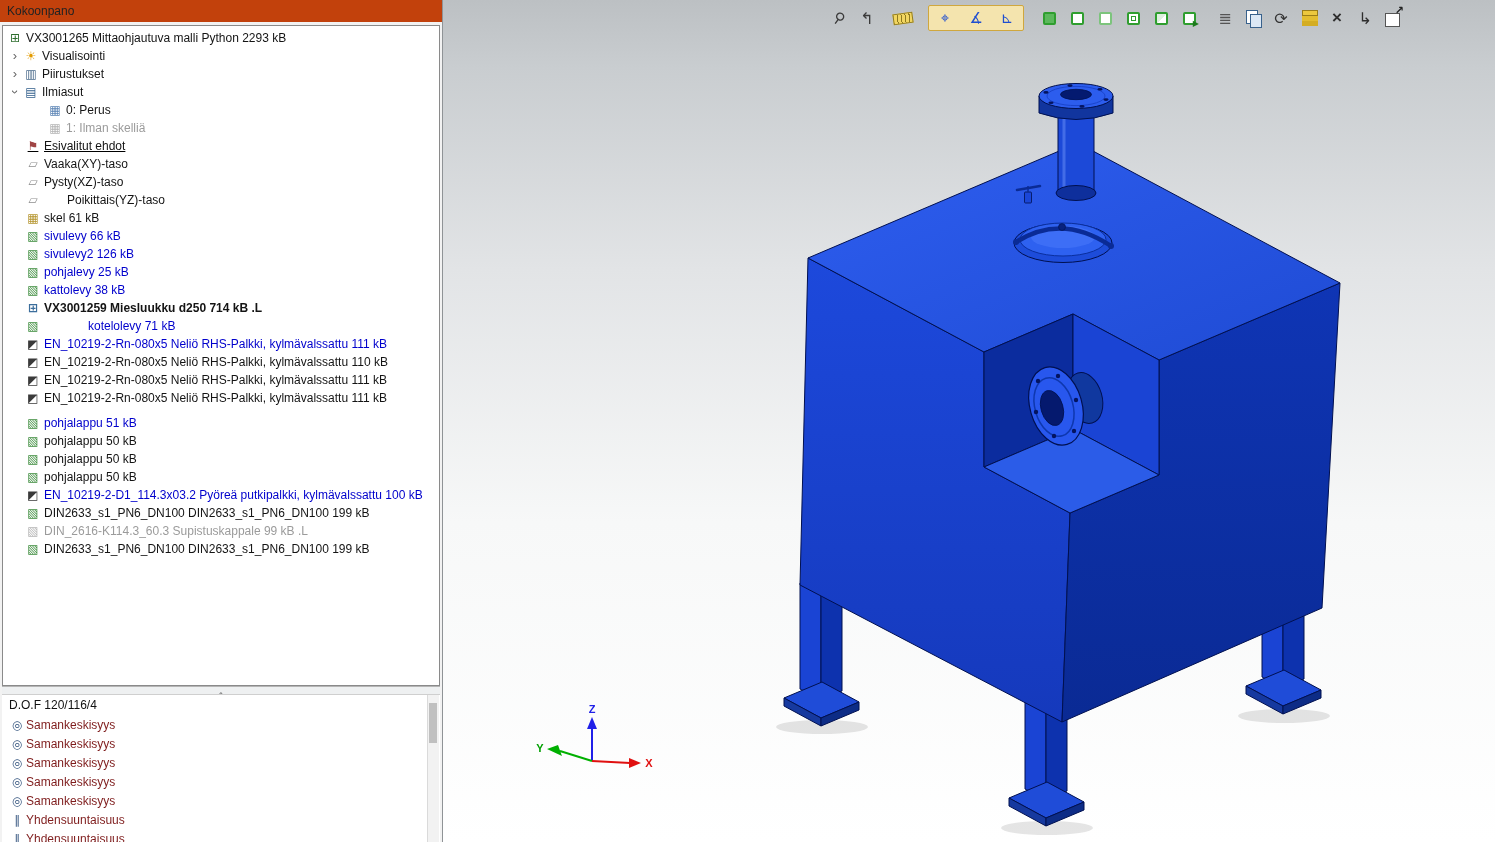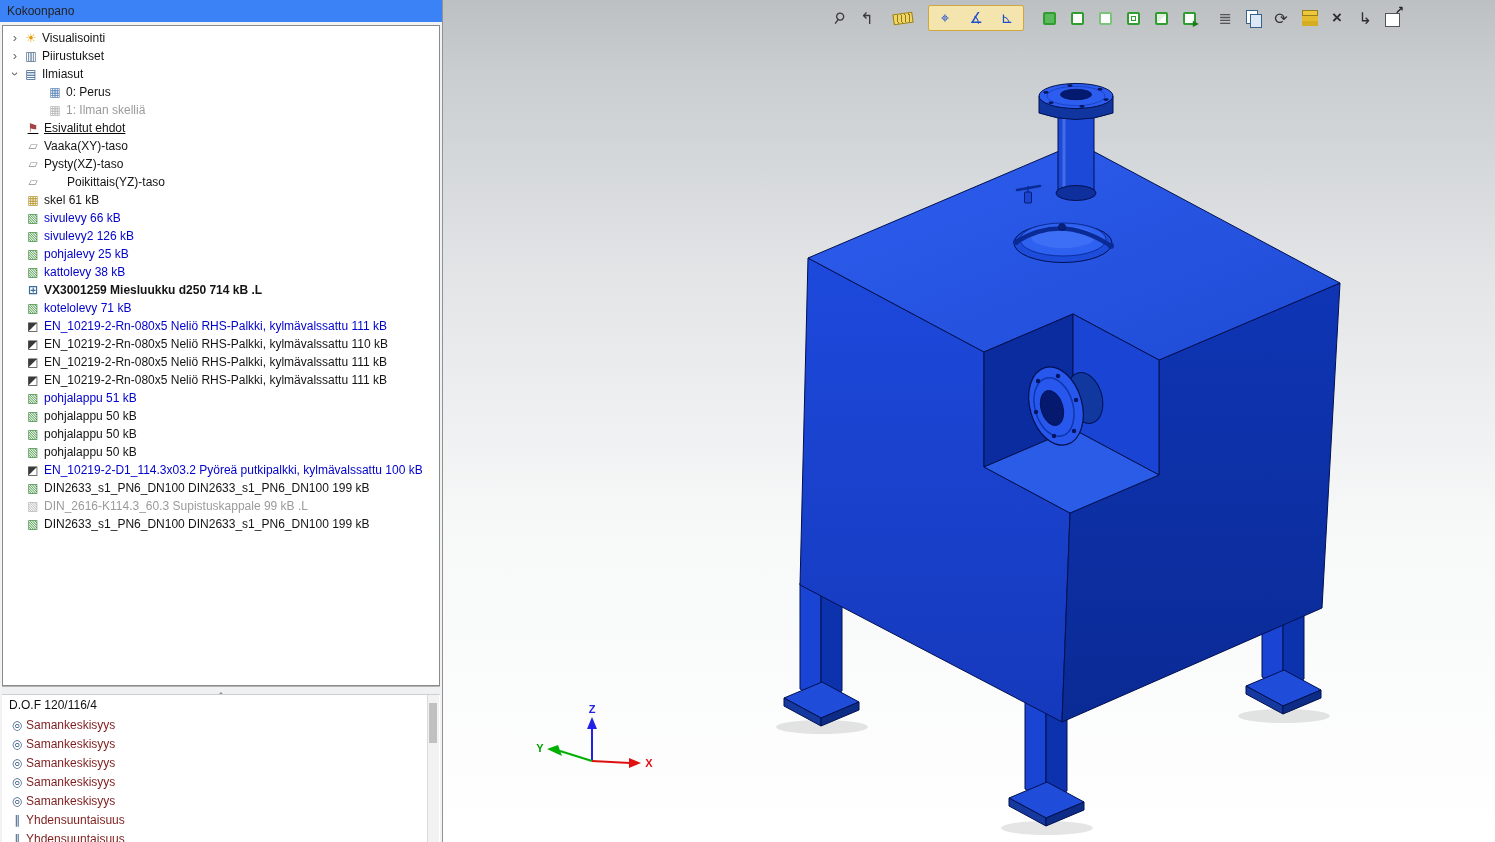--- a/index.html
+++ b/index.html
@@ -2,21 +2,21 @@
 <html><head>
 <meta charset="utf-8">
 <style>
   html,body{margin:0;padding:0;}
   body{width:1495px;height:842px;overflow:hidden;position:relative;
        font-family:"Liberation Sans","DejaVu Sans",sans-serif;background:#fff;}
 
   
   #leftpanel{position:absolute;left:0;top:0;width:443px;height:842px;background:#f2f2f2;
              border-right:1px solid #8f9396;box-sizing:border-box;}
-  .ptitle{height:22px;line-height:22px;padding-left:7px;font-size:12px;color:#222;background:#3b82f6;}
+  .ptitle{height:22px;line-height:22px;padding-left:7px;font-size:12px;color:#222;background:#c2410c;}
   .treebox{position:absolute;left:2px;top:25px;width:438px;height:661px;background:#fff;
            border:1px solid #8a8a8a;box-sizing:border-box;overflow:hidden;padding-top:3px;}
   .trow{height:18px;line-height:18px;display:flex;align-items:center;font-size:12px;white-space:nowrap;}
   .trow .tlabel{padding-left:3px;}
   .trow.black .tlabel{color:#141414;}
   .trow.blue  .tlabel{color:#0000cc;}
   .trow.gray  .tlabel{color:#9b9b9b;}
   .exp{width:16px;flex:0 0 16px;text-align:center;color:#666;font-size:13px;display:inline-block;}
   .exp.expanded{transform:rotate(90deg);}
   .ti{width:16px;flex:0 0 16px;text-align:center;font-size:12px;}
@@ -80,20 +80,24 @@
   .tbi.export::before{content:"";position:absolute;left:3px;top:6px;width:13px;height:12px;border:1px solid #555;background:#fff;}
   .tbi.export::after{content:"↗";position:absolute;right:0;top:-3px;font-size:11px;font-weight:bold;color:#222;}
 </style>
 </head>
 <body>
 
 <div id="leftpanel" data-name="assembly-panel">
   <div class="ptitle" data-name="panel-title">Kokoonpano</div>
   <div class="treebox" data-name="assembly-tree">
       <div class="trow black" data-name="tree-item" style="padding-left: 4px;">
+        <span class="ti" data-name="assembly-icon"></span>
+        <span class="tlabel" data-name="tree-item-label">VX3001265 Mittaohjautuva malli Python 2293 kB</span>
+      </div>
+      <div class="trow black" data-name="tree-item" style="padding-left: 4px;">
         <span class="exp" data-name="expander-collapsed-icon">›</span>
         <span class="ti" data-name="sun-icon"></span>
         <span class="tlabel" data-name="tree-item-label">Visualisointi</span>
       </div>
       <div class="trow black" data-name="tree-item" style="padding-left: 4px;">
         <span class="exp" data-name="expander-collapsed-icon">›</span>
         <span class="ti" data-name="drawing-icon"></span>
         <span class="tlabel" data-name="tree-item-label">Piirustukset</span>
       </div>
       <div class="trow black" data-name="tree-item" style="padding-left: 4px;">
@@ -142,41 +146,41 @@
         <span class="tlabel" data-name="tree-item-label">pohjalevy 25 kB</span>
       </div>
       <div class="trow blue" data-name="tree-item" style="padding-left: 22px;">
         <span class="ti" data-name="part-icon"></span>
         <span class="tlabel" data-name="tree-item-label">kattolevy 38 kB</span>
       </div>
       <div class="trow black" data-name="tree-item" style="padding-left: 22px; font-weight: bold;">
         <span class="ti" data-name="subassembly-icon"></span>
         <span class="tlabel" data-name="tree-item-label">VX3001259 Miesluukku d250 714 kB .L</span>
       </div>
-      <div class="trow blue" data-name="tree-item" style="padding-left: 22px;">
+      <div class="trow blue" data-name="tree-item" style="padding-left: 22px; gap: 44px;">
         <span class="ti" data-name="part-icon"></span>
         <span class="tlabel" data-name="tree-item-label">kotelolevy 71 kB</span>
       </div>
       <div class="trow blue" data-name="tree-item" style="padding-left: 22px;">
         <span class="ti" data-name="beam-icon"></span>
         <span class="tlabel" data-name="tree-item-label">EN_10219-2-Rn-080x5 Neliö RHS-Palkki, kylmävalssattu 111 kB</span>
       </div>
       <div class="trow black" data-name="tree-item" style="padding-left: 22px;">
         <span class="ti" data-name="beam-icon"></span>
         <span class="tlabel" data-name="tree-item-label">EN_10219-2-Rn-080x5 Neliö RHS-Palkki, kylmävalssattu 110 kB</span>
       </div>
       <div class="trow black" data-name="tree-item" style="padding-left: 22px;">
         <span class="ti" data-name="beam-icon"></span>
         <span class="tlabel" data-name="tree-item-label">EN_10219-2-Rn-080x5 Neliö RHS-Palkki, kylmävalssattu 111 kB</span>
       </div>
       <div class="trow black" data-name="tree-item" style="padding-left: 22px;">
         <span class="ti" data-name="beam-icon"></span>
         <span class="tlabel" data-name="tree-item-label">EN_10219-2-Rn-080x5 Neliö RHS-Palkki, kylmävalssattu 111 kB</span>
       </div>
-      <div class="trow blue" data-name="tree-item" style="padding-left: 22px;">
+      <div class="trow blue" data-name="tree-item" style="padding-left: 22px; margin-top: 7px;">
         <span class="ti" data-name="part-icon"></span>
         <span class="tlabel" data-name="tree-item-label">pohjalappu 51 kB</span>
       </div>
       <div class="trow black" data-name="tree-item" style="padding-left: 22px;">
         <span class="ti" data-name="part-icon"></span>
         <span class="tlabel" data-name="tree-item-label">pohjalappu 50 kB</span>
       </div>
       <div class="trow black" data-name="tree-item" style="padding-left: 22px;">
         <span class="ti" data-name="part-icon"></span>
         <span class="tlabel" data-name="tree-item-label">pohjalappu 50 kB</span>

